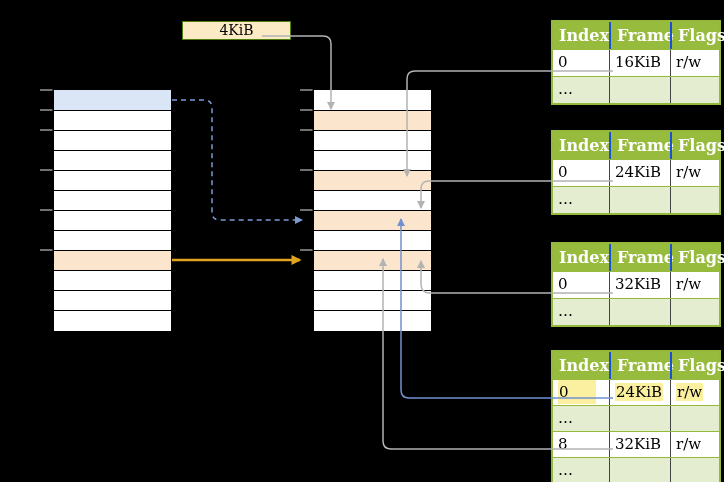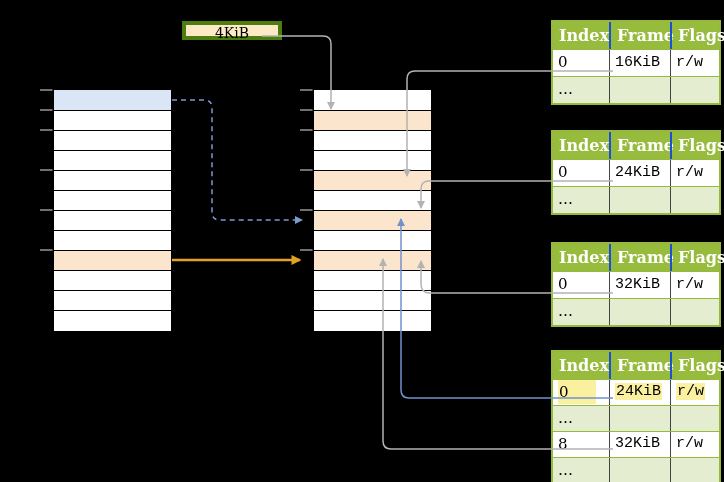--- a/index.html
+++ b/index.html
@@ -9,36 +9,36 @@
   
   .memcol{position:absolute;top:89px;width:119px;height:243px;box-sizing:border-box;
           border:1.5px solid var(--cell-border,#000);background:var(--table-cell,#fff);}
   .mrow{height:20px;box-sizing:border-box;}
   .mrow + .mrow{border-top:1.5px solid var(--cell-border,#000);}
   .f-white{background:var(--table-cell,#fff);}
   .f-blue{background:var(--blue-row,#DAE6F6);}
   .f-orange{background:var(--orange-row,#FCE5CD);}
 
   
-  .kib{position:absolute;left:182px;top:21px;width:100px;height:19px;box-sizing:border-box;
-       background:var(--cream-label,#FCEAC5);border:4px solid #4d7c0f;color:var(--body-text,#000);
+  .kib{position:absolute;left:182px;top:21px;width:109px;height:19px;box-sizing:border-box;
+       background:var(--cream-label,#FCEAC5);border:1px solid #4d7c0f;color:var(--body-text,#000);
        font-size:14px;line-height:17px;text-align:center;}
 
   
   .pt{position:absolute;left:551px;width:170px;box-sizing:border-box;
       border:2px solid var(--green-border,#94B93C);background:var(--table-cell,#fff);}
   .pt-head{display:grid;grid-template-columns:56px 61px 49px;background:var(--green-header,#97BB3D);}
   .hcell{height:27px;line-height:27px;box-sizing:border-box;padding-left:6px;
          color:var(--header-text,#fff);font-weight:bold;font-size:16px;}
   .hcell + .hcell{border-left:2px solid #1d4ed8;}
   .prow{display:grid;grid-template-columns:56px 61px 49px;border-top:1.5px solid var(--green-border,#94B93C);}
   .prow.shaded{background:var(--green-row,#E5EDD0);}
   .pcell{height:26px;line-height:25px;box-sizing:border-box;padding-left:5px;
          font-size:15px;color:var(--body-text,#000);overflow:hidden;}
-  .pcell + .pcell{border-left:1.5px solid #444;font-family:Liberation Mono, monospace;}
+  .pcell + .pcell{border-left:1.5px solid #444;}
   .pt[data-table="3"] .pcell{height:25px;line-height:24px;}
   .mark{background:var(--yellow-highlight,#FAF0A0);padding:0 1px;}
   .mark-wide{display:inline-block;min-width:36px;}
 
   
   svg.overlay{position:absolute;left:0;top:0;pointer-events:none;}
   .ln{fill:none;stroke-width:1.5;}
   .ln-gray{stroke:var(--gray-connector,#B3B3B3);}
   .ln-blue{stroke:var(--blue-connector,#7191CE);}
   .ln-dash{stroke:var(--blue-dashed,#7B9AD1);stroke-dasharray:5 4;}

